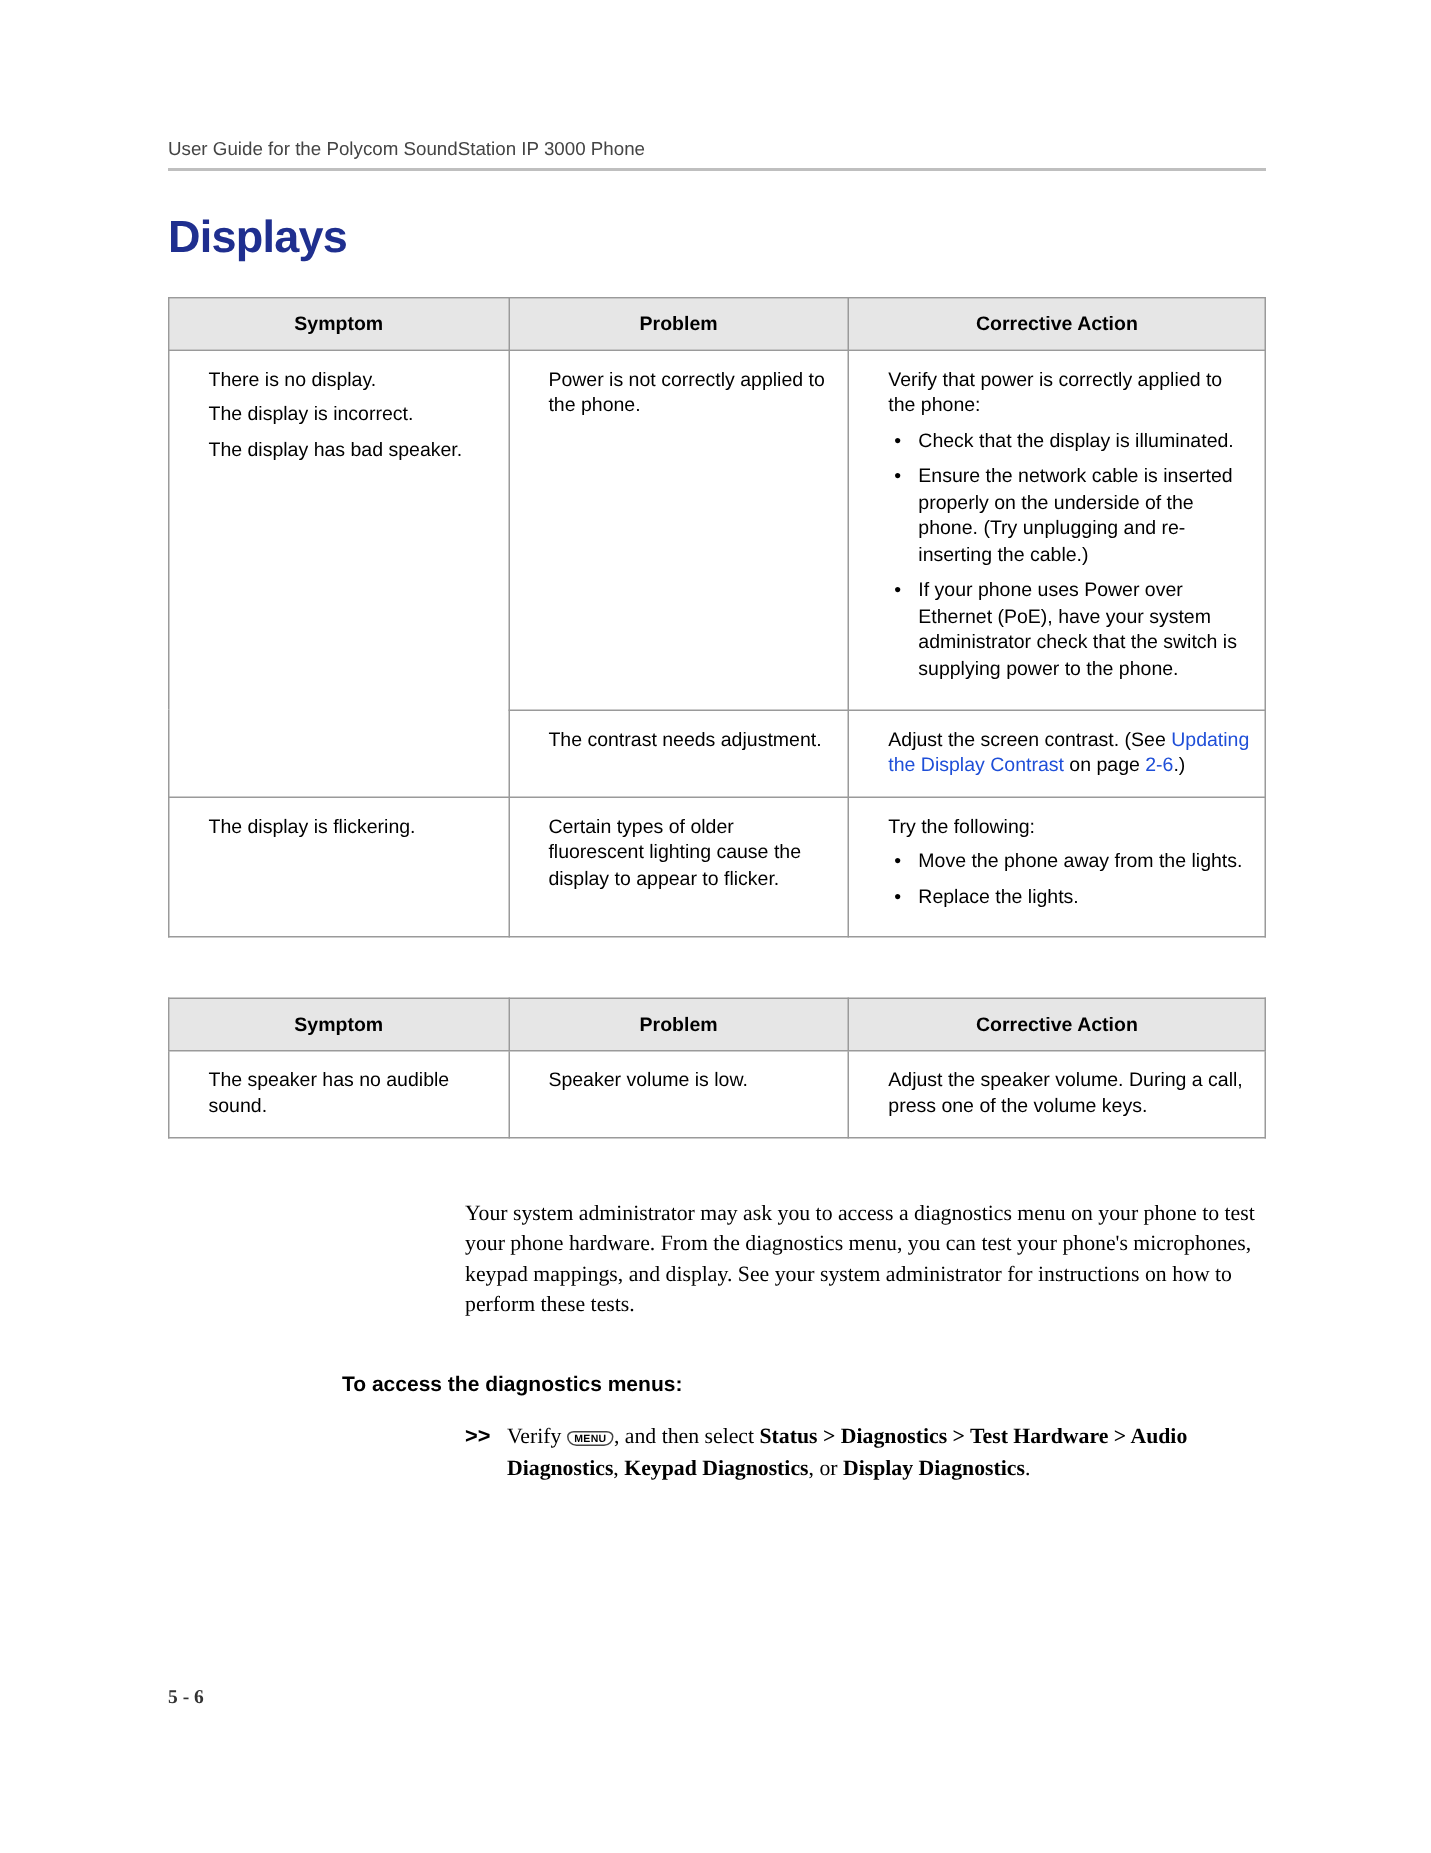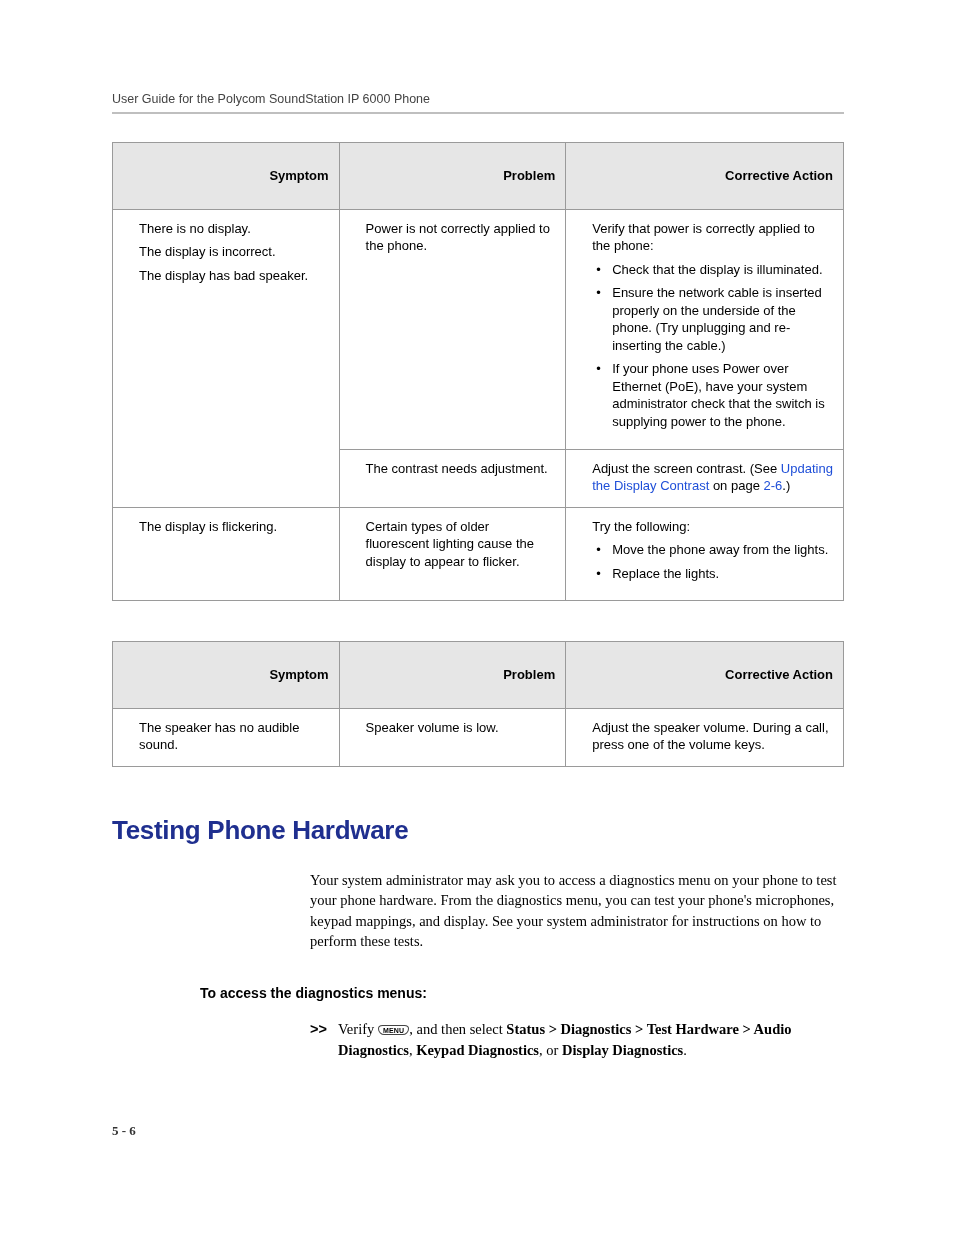--- a/index.html
+++ b/index.html
@@ -44,23 +44,23 @@
   }
   table.trouble {
     width: 100%;
     border-collapse: collapse;
     font-size: 13px;
     line-height: 1.35;
     margin-bottom: 40px;
   }
   table.trouble th {
     background: #e6e6e6;
-    text-align: right;
-    font-weight: bold;
-    padding: 24px 10px;
+    text-align: center;
+    font-weight: bold;
+    padding: 8px 10px;
     border: 1px solid #9a9a9a;
     vertical-align: top;
   }
   table.trouble td {
     padding: 10px 10px 12px 26px;
     border: 1px solid #9a9a9a;
     vertical-align: top;
   }
   table.trouble td p { margin-bottom: 6px; }
   table.trouble td p:last-child { margin-bottom: 0; }
@@ -91,21 +91,21 @@
     font-size: 14.5px;
     line-height: 1.4;
     margin-left: 198px;
     color: #000;
     margin-top: 24px;
   }
   .subhead {
     font-family: "Trebuchet MS", Arial, sans-serif;
     font-weight: bold;
     font-size: 14px;
-    margin-left: 88px;
+    margin-left: 116px;
     margin-top: 34px;
     margin-bottom: 18px;
   }
   .step {
     font-family: Georgia, "Book Antiqua", serif;
     font-size: 14.5px;
     line-height: 1.45;
     margin-left: 198px;
     position: relative;
     padding-left: 28px;
@@ -138,23 +138,24 @@
     font-size: 13px;
     color: #333;
     font-weight: bold;
   }
 </style>
 </head>
 <body>
 
 <div class="page">
 
-  <div class="running-head">User Guide for the Polycom SoundStation IP 6000 Phone</div>
+  <div class="running-head">User Guide for the Polycom SoundStation IP 3000 Phone</div>
   <hr class="rule">
 
+  <h1 class="section">Displays</h1>
 
   <table class="trouble">
     <colgroup>
         <col class="col1">
         <col class="col2">
         <col class="col3">
       </colgroup>
     <thead>
       <tr>
         <th>Symptom</th>
@@ -215,21 +216,20 @@
     </thead>
     <tbody>
       <tr>
         <td>The speaker has no audible sound.</td>
         <td>Speaker volume is low.</td>
         <td>Adjust the speaker volume. During a call, press one of the volume keys.</td>
       </tr>
     </tbody>
   </table>
 
-  <h2 class="section">Testing Phone Hardware</h2>
 
   <p class="body-text">Your system administrator may ask you to access a diagnostics menu on your phone to test your phone hardware. From the diagnostics menu, you can test your phone's microphones, keypad mappings, and display. See your system administrator for instructions on how to perform these tests.</p>
 
   <p class="subhead">To access the diagnostics menus:</p>
 
   <p class="step">
     <span class="marker">&gt;&gt;</span>
     <span>Verify </span><span class="menu-key">MENU</span><span>, and then select </span><span class="strong">Status &gt; Diagnostics &gt; Test Hardware &gt; Audio Diagnostics</span><span>, </span><span class="strong">Keypad Diagnostics</span><span>, or </span><span class="strong">Display Diagnostics</span><span>.</span>
   </p>
 

